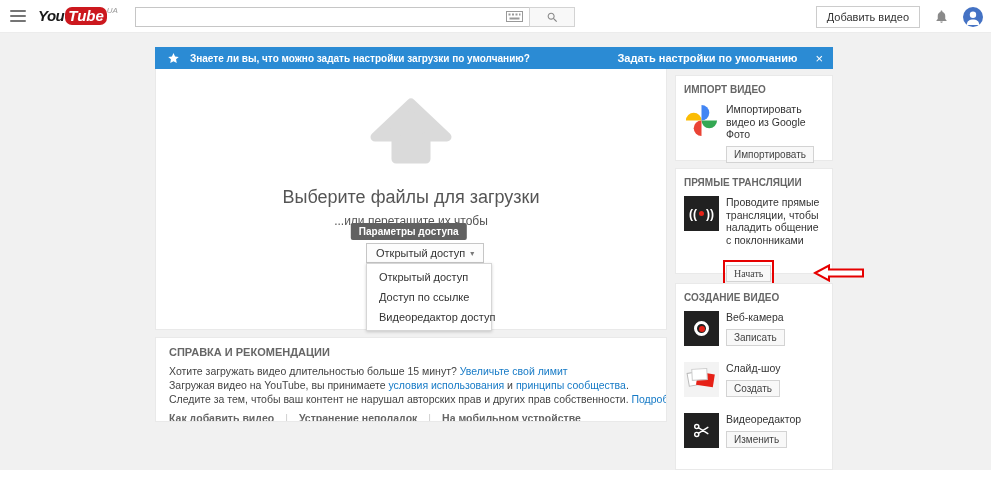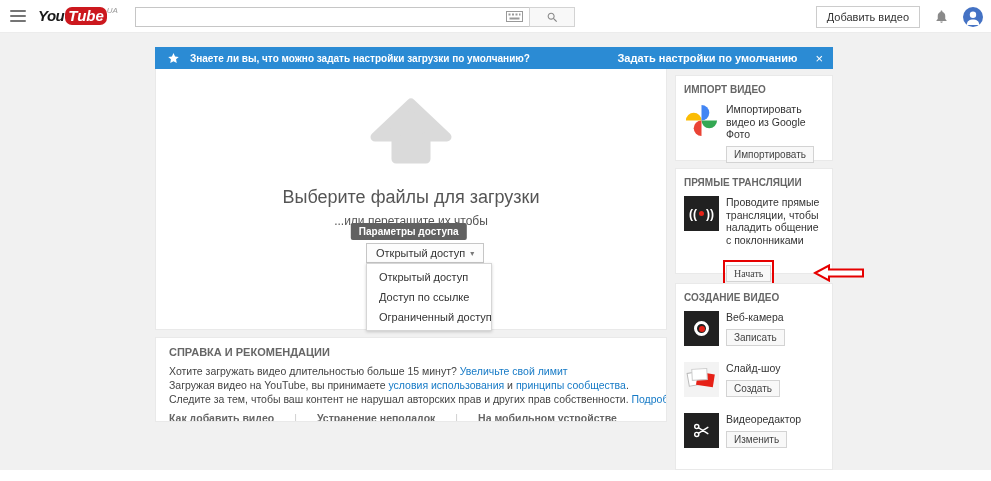--- a/index.html
+++ b/index.html
@@ -41,21 +41,21 @@
   .privacy-btn{position:absolute;top:174px;left:210px;height:20px;border:1px solid #c6c6c6;background:#fcfcfc;font-size:11px;color:#333;display:flex;align-items:center;justify-content:center;gap:5px;cursor:pointer;font-family:inherit;padding:0 9px;}
   .caret{font-size:8px;color:#777;}
   .privacy-menu{position:absolute;top:194px;left:210px;width:126px;background:#fff;border:1px solid #d6d6d6;box-shadow:0 1px 3px rgba(0,0,0,0.18);z-index:4;padding:3px 0;}
   .privacy-item{font-size:11px;color:#333;padding:4px 12px;cursor:pointer;white-space:nowrap;}
 
   
   .help-card{position:absolute;left:155px;top:337px;width:512px;height:85px;background:#fff;border:1px solid #e9e9e9;padding:8px 13px;overflow:hidden;}
   .help-title{font-size:11px;font-weight:bold;color:#666;margin-bottom:6px;}
   .help-line{font-size:10.5px;color:#444;line-height:14px;white-space:nowrap;}
   .help-line a{color:#167ac6;text-decoration:none;cursor:pointer;}
-  .help-footer{margin-top:6px;font-size:10.5px;display:flex;align-items:center;gap:20px;}
+  .help-footer{margin-top:6px;font-size:10.5px;display:flex;align-items:center;gap:11px;}
   .help-footer a{color:#666;font-weight:bold;cursor:pointer;text-decoration:none;white-space:nowrap;}
   .help-footer .sep{color:#ccc;}
 
   
   .side-card{position:absolute;left:675px;width:158px;background:#fff;border:1px solid #e9e9e9;padding:8px 8px;}
   .card-import{top:75px;height:86px;}
   .card-live{top:168px;height:106px;}
   .card-create{top:283px;height:187px;}
   .side-title{font-size:10px;font-weight:bold;color:#666;margin-bottom:8px;}
   .side-row{display:flex;gap:7px;margin-bottom:16px;}
@@ -152,21 +152,21 @@
     <div class="upload-title">Выберите файлы для загрузки</div>
     <div class="upload-subtitle">...или перетащите их чтобы</div>
     <div class="tooltip">Параметры доступа</div>
     <button class="privacy-btn">
       <span>Открытый доступ</span>
       <span class="caret">▾</span>
     </button>
     <div class="privacy-menu">
       <div class="privacy-item">Открытый доступ</div>
       <div class="privacy-item">Доступ по ссылке</div>
-      <div class="privacy-item">Ограниченный доступ</div>
+      <div class="privacy-item">Видеоредактор доступ</div>
     </div>
   </div>
 
   <div class="help-card">
     <div class="help-title">СПРАВКА И РЕКОМЕНДАЦИИ</div>
     <p class="help-line"><span>Хотите загружать видео длительностью больше 15 минут? </span><a>Увеличьте свой лимит</a></p>
     <p class="help-line"><span>Загружая видео на YouTube, вы принимаете </span><a>условия использования</a><span> и </span><a>принципы сообщества</a><span>.</span></p>
     <p class="help-line"><span>Следите за тем, чтобы ваш контент не нарушал авторских прав и других прав собственности. </span><a>Подробнее...</a></p>
     <div class="help-footer">
       <a>Как добавить видео</a>

